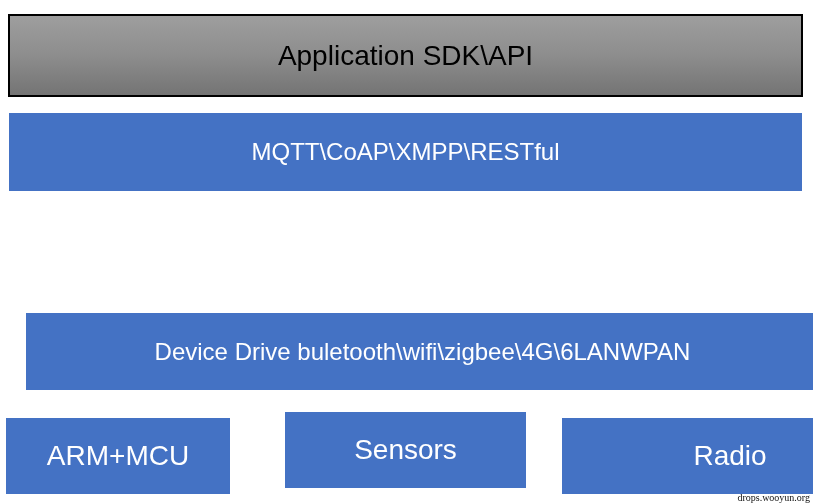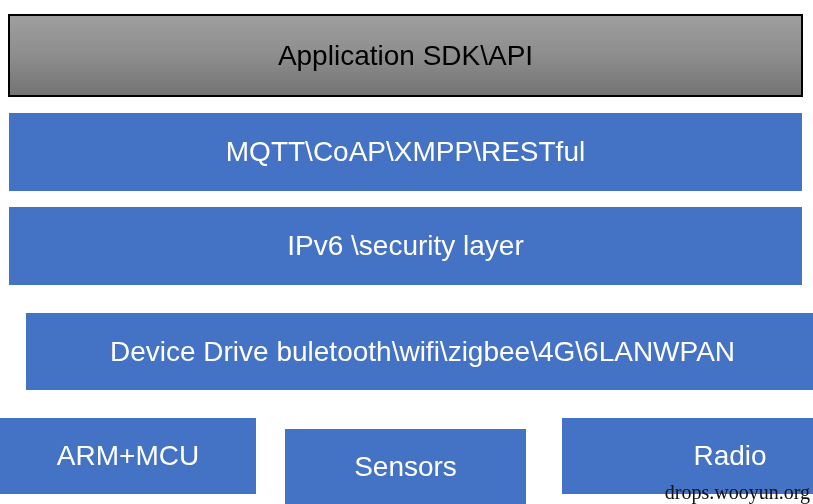--- a/index.html
+++ b/index.html
@@ -27,69 +27,66 @@
   }
   .layer-gray {
     background: linear-gradient(to bottom, #9e9e9e 0%, #8d8d8d 50%, #747474 100%);
     border: 2px solid #000000;
     color: #000000;
     font-size: 28px;
   }
   .layer-blue {
     background: #4472C4;
     color: #ffffff;
-    font-size: 28px;
+    font-size: 24px;
   }
   .hw-box {
     position: absolute;
     background: #4472C4;
     color: #ffffff;
     font-size: 28px;
     display: flex;
     align-items: center;
     justify-content: center;
     text-align: center;
     white-space: nowrap;
   }
   .watermark {
     position: absolute;
     right: 3px;
     bottom: 1px;
     font-family: "Liberation Serif", serif;
-    font-size: 20px;
+    font-size: 10px;
     color: #111111;
     line-height: 1.1;
   }
 </style>
 </head>
 <body>
 
 <div id="canvas">
 
   <div class="layer layer-gray" style="left:8px; top:14px; width:795px; height:83px;">
     <span>Application SDK\API</span>
   </div>
 
   <div class="layer layer-blue" style="left:9px; top:113px; width:793px; height:78px;">
     <span>MQTT\CoAP\XMPP\RESTful</span>
   </div>
 
-  <div class="layer layer-blue" style="left:9px; top:207px; width:793px; height:78px;">
-    <span>IPv6 \security layer</span>
-  </div>
 
   <div class="layer layer-blue" style="left:26px; top:313px; width:793px; height:77px;">
     <span>Device Drive buletooth\wifi\zigbee\4G\6LANWPAN</span>
   </div>
 
-  <div class="hw-box" style="left:0; top:418px; width:256px; height:76px;">
+  <div class="hw-box" style="left:6px; top:418px; width:224px; height:76px;">
     <span>ARM+MCU</span>
   </div>
 
-  <div class="hw-box" style="left:285px; top:429px; width:241px; height:76px;">
+  <div class="hw-box" style="left:285px; top:412px; width:241px; height:76px;">
     <span>Sensors</span>
   </div>
 
   <div class="hw-box" style="left:562px; top:418px; width:240px; height:76px;padding-left:48px;">
     <span>Radio</span>
   </div>
 
   <div class="watermark">drops.wooyun.org</div>
 
 </div>

